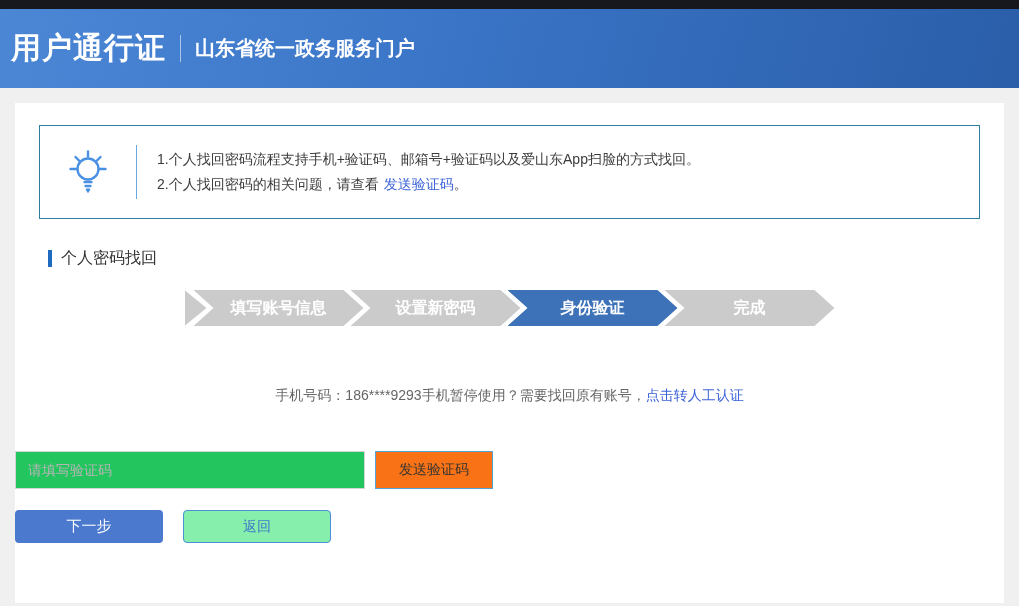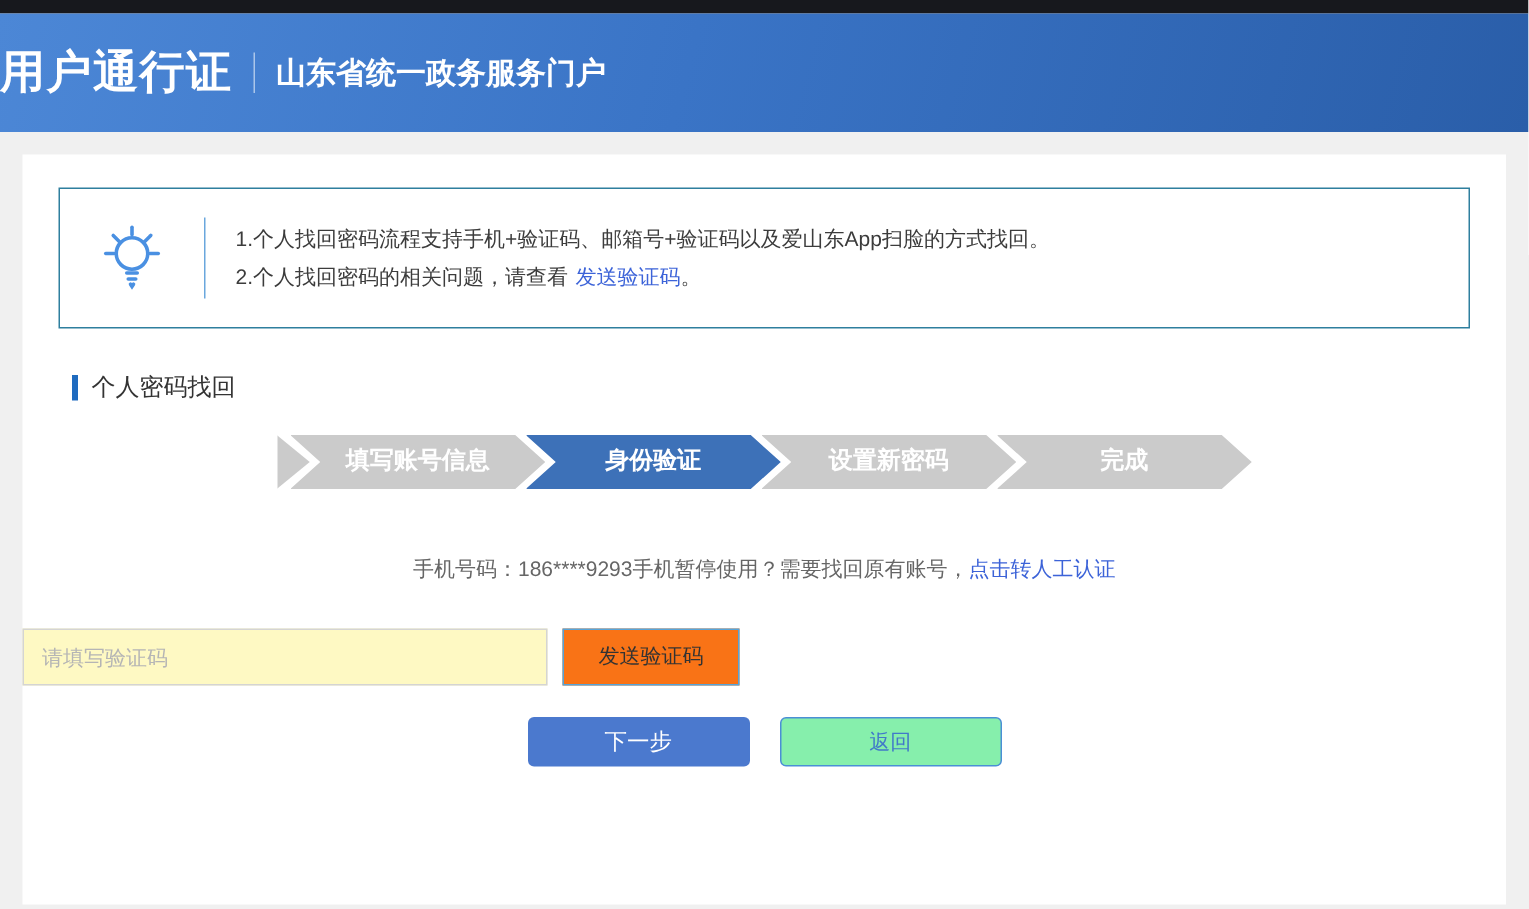--- a/index.html
+++ b/index.html
@@ -6,21 +6,21 @@
   body {
     width: 1019px; height: 606px;
     background: #f0f0f0;
     font-family: "Liberation Sans", sans-serif;
     overflow: hidden;
   }
   .top-strip { height: 9px; background: #17181d; }
   .header {
     height: 79px;
     background: linear-gradient(105deg, #4c87d6 0%, #3a74c6 45%, #2a5ea9 100%);
-    display: flex; align-items: center; 
+    display: flex; align-items: center; padding-left: 11px;
   }
   .header-title { color: #fff; font-size: 30px; font-weight: 700; letter-spacing: 1px; }
   .header-sep { width: 1px; height: 27px; background: rgba(255,255,255,.55); margin: 0 14px; }
   .header-subtitle { color: #fff; font-size: 20px; font-weight: 700; }
 
   .page { box-sizing: border-box; height: 410px; padding: 15px 15px 19px; }
   .card { height: 500px; background: #ffffff; box-sizing: border-box; }
 
   .notice {
     margin: 0 24px; position: relative; top: 22px;
@@ -49,44 +49,44 @@
     clip-path: polygon(0 0, 100% 50%, 0 100%);
   }
   .step {
     width: 170px; height: 36px; margin-left: -13px;
     background: #cbcbcb; color: #fff;
     font-size: 16px; font-weight: 600; text-align: center; line-height: 36px;
     clip-path: polygon(0 0, calc(100% - 20px) 0, 100% 50%, calc(100% - 20px) 100%, 0 100%, 20px 50%);
   }
   .step.active { background: #3d71b8; }
 
-  .phone-line { text-align: center; margin: 0; position: relative; top: 117px; font-size: 14px; color: #666; }
+  .phone-line { text-align: center; margin: 16px; position: relative; top: 117px; font-size: 14px; color: #666; }
 
   .form-row { position: relative; top: 147px; display: flex; }
   .form-center { position: relative; width: 350px; }
   .field-label {
     position: absolute; right: calc(100% + 20px); top: 50%; transform: translateY(-50%);
     white-space: nowrap; font-size: 14px; color: #333;
   }
   .req { color: #e03e3e; margin-left: 2px; }
   .captcha-input {
     width: 100%; height: 38px; box-sizing: border-box;
     border: 1px solid #d4d4d4; padding: 0 12px; font-size: 14px; color: #333;
-    outline: none; background: #fef9c3;
+    outline: none; background: #22c55e;
   }
   .captcha-input::placeholder { color: #b5b5b5; }
   .send-btn {
     position: absolute; left: calc(100% + 10px); top: 0;
     width: 118px; height: 38px;
     background: #f97316; border: 1px solid #54a4da;
     font-size: 14px; color: #333; cursor: pointer;
     font-family: "Liberation Sans", sans-serif;
   }
 
-  .btn-row { position: relative; top: 168px; display: flex; justify-content: center; gap: 20px; }
+  .btn-row { position: relative; top: 168px; display: flex; justify-content: flex-start; gap: 20px; }
   .primary-btn {
     width: 148px; height: 33px; background: #4b79ce; border: none; border-radius: 4px;
     color: #fff; font-size: 15px; cursor: pointer;
     font-family: "Liberation Sans", sans-serif;
   }
   .ghost-btn {
     width: 148px; height: 33px; background: #86efac; border: 1px solid #4b8fd5; border-radius: 4px;
     color: #4179c9; font-size: 14px; cursor: pointer;
     font-family: "Liberation Sans", sans-serif;
   }
@@ -127,22 +127,22 @@
     </div>
 
     <div class="section-title">
       <span class="title-bar"></span>
       <span>个人密码找回</span>
     </div>
 
     <div class="steps">
       <span class="lead-wedge"></span>
       <div class="step">填写账号信息</div>
+      <div class="step">设置新密码</div>
       <div class="step active">身份验证</div>
-      <div class="step">设置新密码</div>
       <div class="step">完成</div>
     </div>
 
     <p class="phone-line"><span>手机号码：186****9293手机暂停使用？需要找回原有账号，</span><a class="link">点击转人工认证</a></p>
 
     <div class="form-row">
       <div class="form-center">
         <label class="field-label"><span>验证码：</span><span class="req">*</span></label>
         <input class="captcha-input" type="text" placeholder="请填写验证码" style="">
         <button class="send-btn">发送验证码</button>

